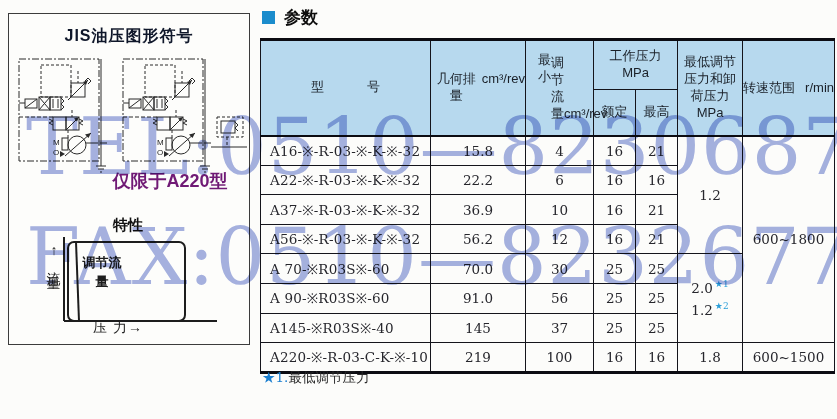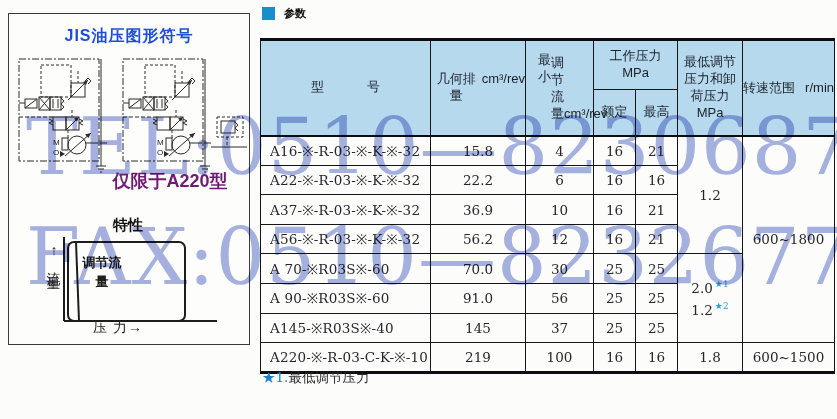--- a/index.html
+++ b/index.html
@@ -13,39 +13,39 @@
   
   .wm{position:absolute; left:26px; white-space:nowrap; font-family:"DejaVu Serif",serif;
       font-size:78px; letter-spacing:1px; color:var(--watermark-blue);
       mix-blend-mode:multiply; z-index:50; pointer-events:none;}
   #wm1{top:102px;} #wm2{top:212px;}
 
   
   .panel{position:absolute; left:8px; top:13px; width:242px; height:332px;
          border:1.5px solid #3c3c3c; background:#fdfdfb;}
   .panel-title{margin-top:12px; text-align:center; font-weight:bold; font-size:16px;
-               letter-spacing:1px; color:#1d4ed8;}
+               letter-spacing:1px; color:#0f172a;}
   .schem-svg{position:absolute; left:6px; top:39px;}
   .caption{position:absolute; left:100px; top:155px; width:122px; text-align:center;
            font-weight:bold; font-size:18px; color:#701a75;}
   .chart-title{position:absolute; left:83px; top:202px; width:72px; text-align:center;
                font-weight:bold; font-size:15px; color:#111;}
   .curve-svg{position:absolute; left:18px; top:217px;}
   .ylab{position:absolute; left:36px; top:228px; width:18px; display:flex;
         flex-direction:column; align-items:center; font-size:14px; color:#1d1d1d;}
   .ylab .vert{writing-mode:vertical-lr; letter-spacing:6px; margin-top:2px;}
   .clabel{position:absolute; width:48px; text-align:center; font-size:13px; font-weight:600;
           color:#1d1d1d; line-height:1.45; top:240px;}
   #clabel1{left:69px;} #clabel2{left:131px;}
   .xlab{position:absolute; left:66px; top:305px; width:86px; text-align:center;
         font-size:14px; color:#1d1d1d; letter-spacing:1px;}
 
   
   .sec-head{position:absolute; left:262px; top:6px; display:flex; align-items:center;
-            gap:9px; font-weight:bold; font-size:11px; color:#0d0d0d;}
+            gap:9px; font-weight:bold; font-size:17px; color:#0d0d0d;}
   .sq{width:13px; height:13px; background:var(--accent-blue); display:inline-block;}
 
   
   .ptable{position:absolute; left:260px; top:38px; width:575px; border-collapse:collapse;
           table-layout:fixed; border-top:3px solid #0c0c12; border-bottom:3px solid #0c0c12;}
   .ptable th,.ptable td{border:1px solid var(--line-dark);}
   .ptable th{background:var(--header-bg); font-weight:normal; font-size:13px; color:#1a2028;
              text-align:center; line-height:1.3;}
   thead tr.r1{height:47px;} thead tr.r2{height:43px;}
   thead th.hb{border-bottom:2.5px solid #0c0c12;}

